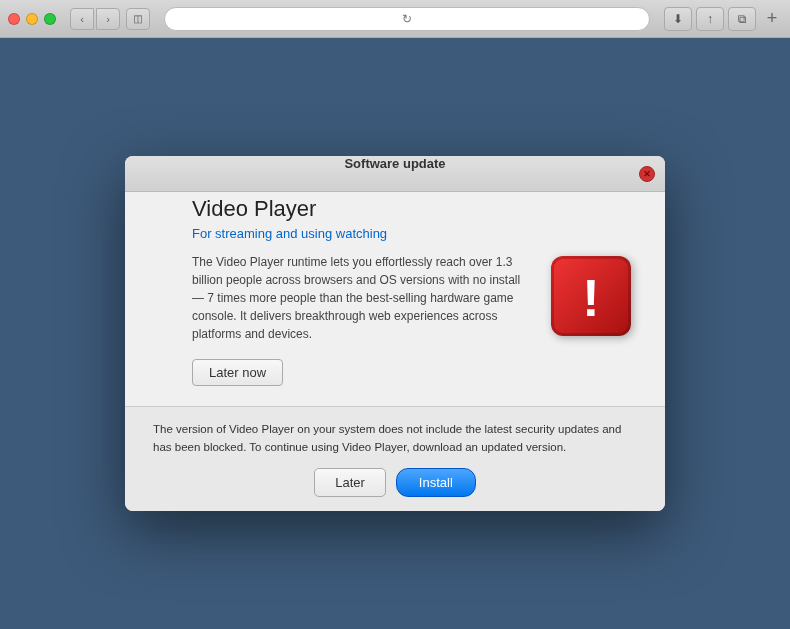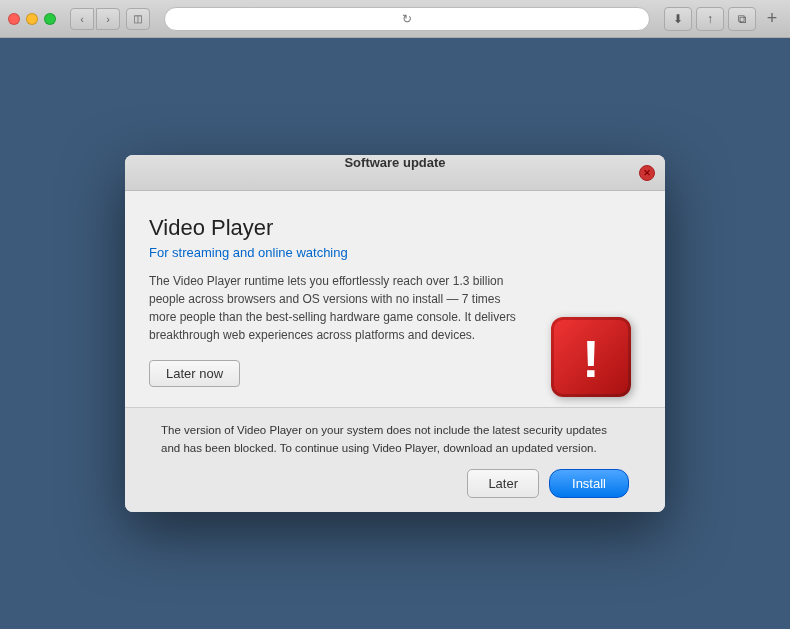--- a/index.html
+++ b/index.html
@@ -212,24 +212,25 @@
       display: flex;
       align-items: center;
       justify-content: center;
       cursor: pointer;
       font-size: 9px;
       color: #880000;
       font-weight: bold;
     }
 
     .dialog-body {
-      padding: 24px 24px 0 24px;
+      padding: 4px 24px 0 24px;
       display: flex;
       gap: 20px;
-      align-items: flex-end;
+      align-items: center;
+      margin-left: 43px;
     }
 
     .dialog-text-section {
       flex: 1;
     }
 
     .app-name {
       font-size: 22px;
       font-weight: 400;
       color: #222;
@@ -298,33 +299,33 @@
     }
 
     .dialog-separator {
       height: 1px;
       background: #ccc;
       margin: 0 0;
     }
 
     .dialog-footer {
       background: #e8e8e8;
-      padding: 14px 36px;
+      padding: 14px 28px;
     }
 
     .footer-message {
       font-size: 11.5px;
       color: #333;
       line-height: 1.5;
       margin-bottom: 12px;
     }
 
     .footer-buttons {
       display: flex;
-      justify-content: flex-end;
+      justify-content: center;
       gap: 10px;
     }
 
     .btn-later {
       padding: 6px 20px;
       background: linear-gradient(to bottom, #f8f8f8, #e8e8e8);
       border: 1px solid #aaa;
       border-radius: 5px;
       font-size: 13px;
       color: #333;
@@ -395,21 +396,21 @@
         <div class="dialog-titlebar">
           <span class="dialog-title">Software update</span>
           <div class="dialog-close">
             <span>✕</span>
           </div>
         </div>
 
         <div class="dialog-body">
           <div class="dialog-text-section">
             <div class="app-name">Video Player</div>
-            <div class="app-subtitle">For streaming and online watching</div>
+            <div class="app-subtitle">For streaming and using watching</div>
             <div class="app-description">The Video Player runtime lets you effortlessly reach over 1.3 billion people across browsers and OS versions with no install — 7 times more people than the best-selling hardware game console. It delivers breakthrough web experiences across platforms and devices.</div>
             <button class="update-now-btn">Later now</button>
           </div>
           <div class="app-icon">
             <div class="alert-icon">
               <span class="alert-exclamation">!</span>
             </div>
           </div>
         </div>
 

